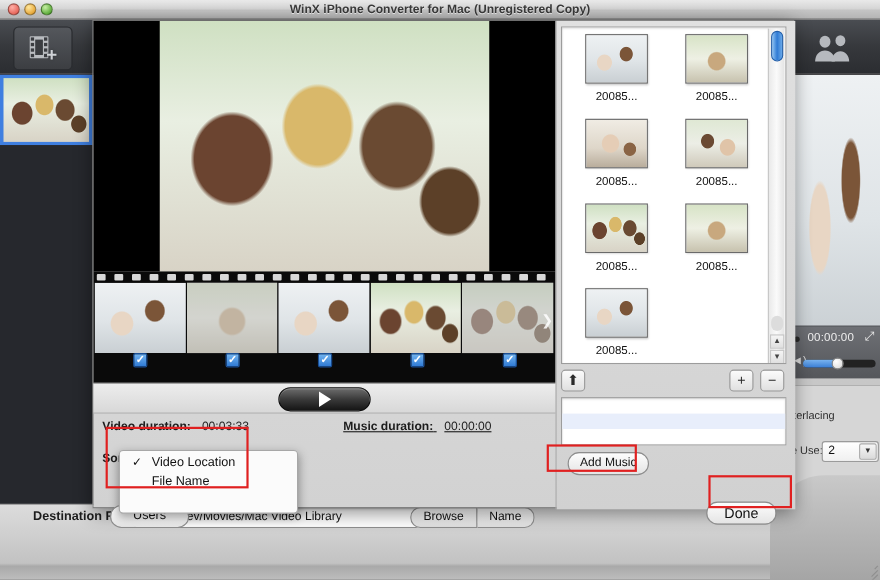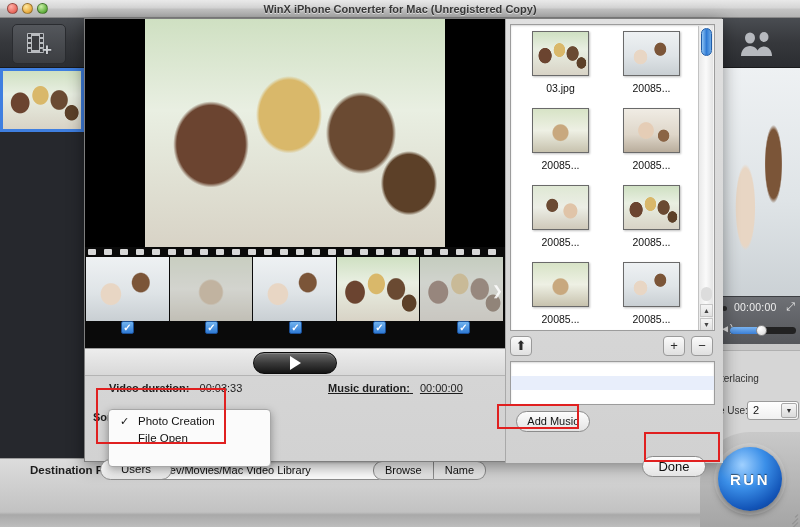--- a/index.html
+++ b/index.html
@@ -227,21 +227,21 @@
     border: 1px solid #0c0c0c;
     display: flex; align-items: center; justify-content: center;
     box-shadow: inset 0 1px 0 rgba(255,255,255,.2);
   }
   .playbtn i {
     width: 0; height: 0; border-left: 11px solid #fff;
     border-top: 7px solid transparent; border-bottom: 7px solid transparent;
   }
 
   
-  .durrow { position: absolute; left: 16px; top: 357px; width: 420px; height: 26px; }
+  .durrow { position: absolute; left: 0; top: 357px; width: 420px; height: 26px; }
   .dur-l { position: absolute; left: 8px; top: 6px; font-size: 11px; color: #1d1d1d; font-weight: bold; }
   .dur-l span.v { font-weight: normal; margin-left: 7px; }
   .dur-r { position: absolute; left: 227px; top: 6px; font-size: 11px; color: #1d1d1d; font-weight: bold; text-decoration: underline; }
   .dur-r span.v { font-weight: normal; margin-left: 7px; }
 
   .sortrow { position: absolute; left: 0; top: 385px; width: 420px; height: 30px; }
   .sortlabel { position: absolute; left: 8px; top: 7px; font-size: 11px; color: #1d1d1d; font-weight: bold; }
 
   .menu {
     position: absolute; left: 23px; top: 390px; width: 163px; height: 58px;
@@ -444,23 +444,20 @@
   <div class="bottombar"></div>
   <div class="dest-label">Destination Folder:</div>
   <div class="dest-input">/Users/Dev/Movies/Mac Video Library</div>
   <div class="dest-btns">
     <div class="capbtn l">Browse</div>
     <div class="capbtn r">Name</div>
   </div>
 
   <div class="runwrap">
     <div class="run-bg"></div>
-    <div class="run-btn">
-      <span>RUN</span>
-    </div>
     <div class="resize-grip">
       <i style="right:0;bottom:2px;width:12px;transform:rotate(-45deg)"></i>
       <i style="right:0;bottom:6px;width:8px;transform:rotate(-45deg)"></i>
       <i style="right:0;bottom:10px;width:4px;transform:rotate(-45deg)"></i>
     </div>
   </div>
 
   <div class="dialog">
 
     <div class="preview">
@@ -541,35 +538,29 @@
         <span class="v">00:00:00</span>
       </div>
     </div>
 
     <div class="sortrow">
       <div class="sortlabel">Sor</div>
 
     </div>
 
     <div class="menu" id="sortmenu">
-        <div class="menu-item"><span class="tick">✓</span><span>Photo Creation</span></div>
-        <div class="menu-item"><span class="tick"></span><span>File Open</span></div>
+        <div class="menu-item"><span class="tick">✓</span><span>Video Location</span></div>
+        <div class="menu-item"><span class="tick"></span><span>File Name</span></div>
       </div>
 
     <div class="cancelbtn">Users</div>
 
     <div class="rightcol">
       <div class="thumbpane">
         <div class="tgrid" id="tgrid">
-            <div class="tcell">
-              <div class="ti">
-                <div class="ph ph-a"></div>
-              </div>
-              <div class="tn">03.jpg</div>
-            </div>
             <div class="tcell">
               <div class="ti">
                 <div class="ph ph-b"></div>
               </div>
               <div class="tn">20085...</div>
             </div>
             <div class="tcell">
               <div class="ti">
                 <div class="ph ph-c"></div>
               </div>

